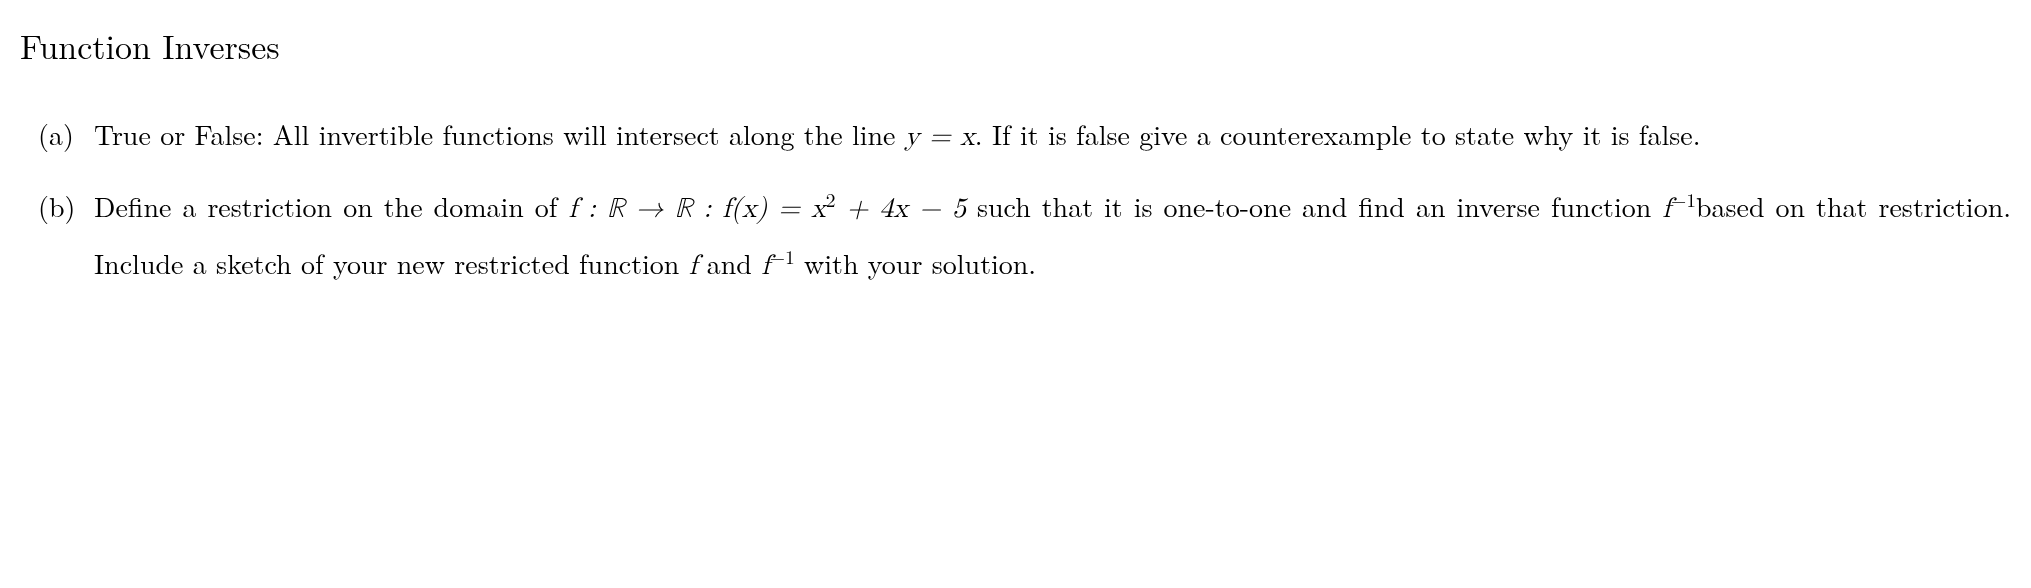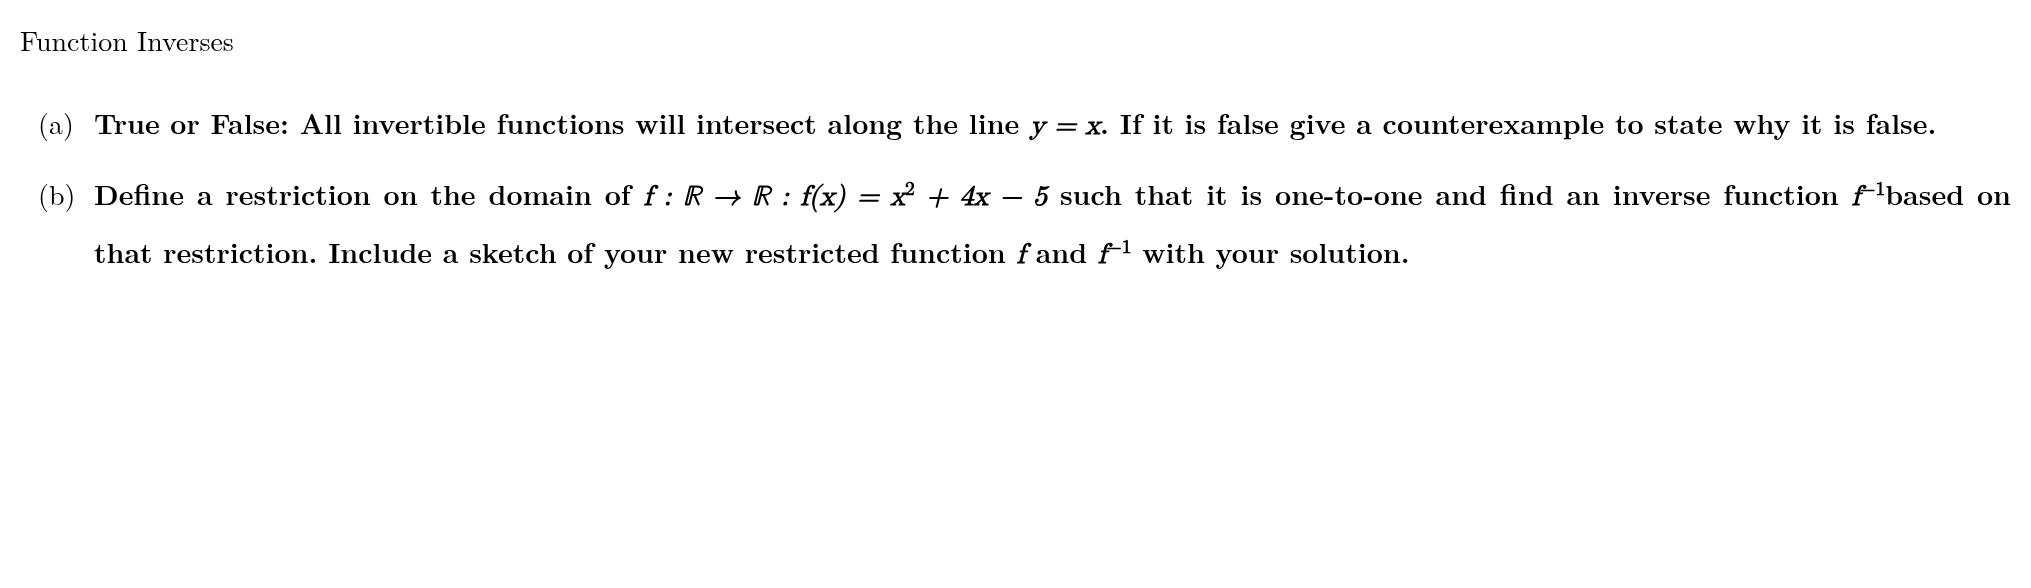--- a/index.html
+++ b/index.html
@@ -5,38 +5,37 @@
   body {
     font-family: "Latin Modern Roman", "Computer Modern", Georgia, serif;
     font-size: 28px;
     color: #000;
     background: #fff;
     margin: 0;
     padding: 12px 20px 20px 20px;
     line-height: 1.95;
   }
   .title {
-    font-size: 28px;
+    font-size: 34px;
     margin-bottom: 28px;
   }
   .list {
     padding-left: 18px;
   }
   .item {
     display: flex;
     margin-bottom: 14px;
     text-align: justify;
     text-justify: inter-word;
   }
   .item-label {
     flex: 0 0 56px;
   }
   .item-body {
     flex: 1;
-    font-weight: bold;
   }
   .math {
     font-style: italic;
     font-family: "Latin Modern Math", "Computer Modern", Georgia, serif;
   }
   sup {
     font-size: 0.7em;
     vertical-align: super;
     line-height: 0;
   }

